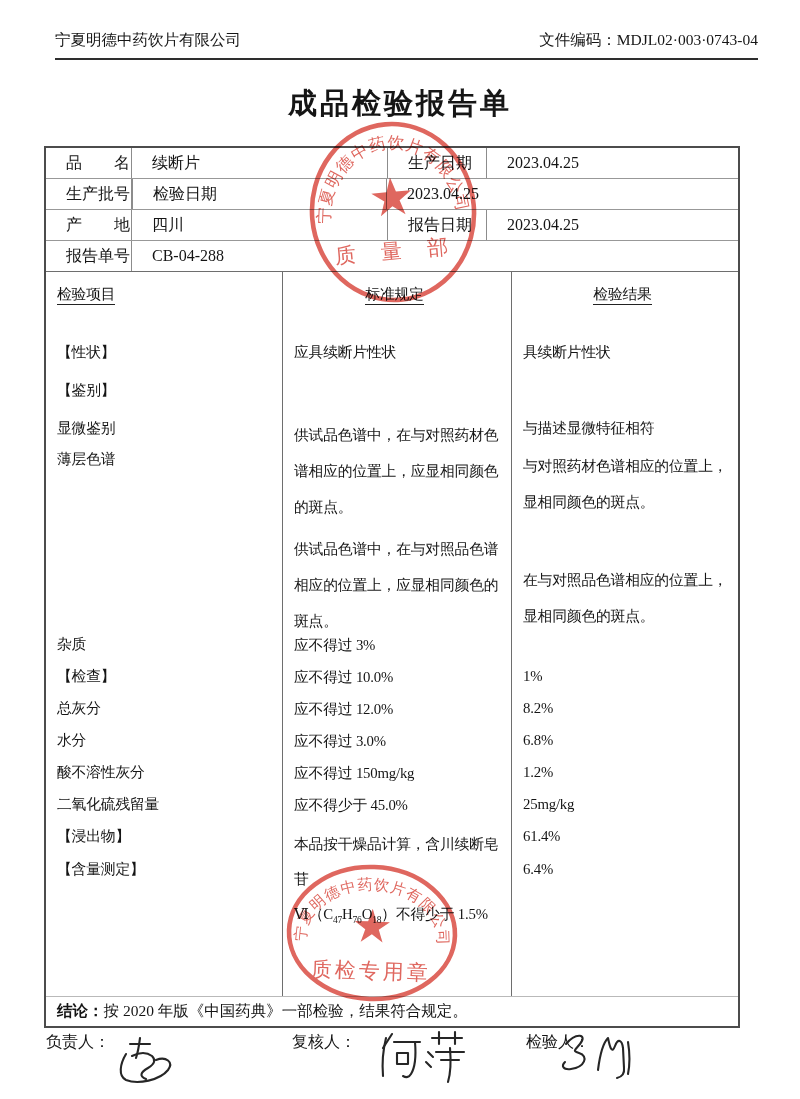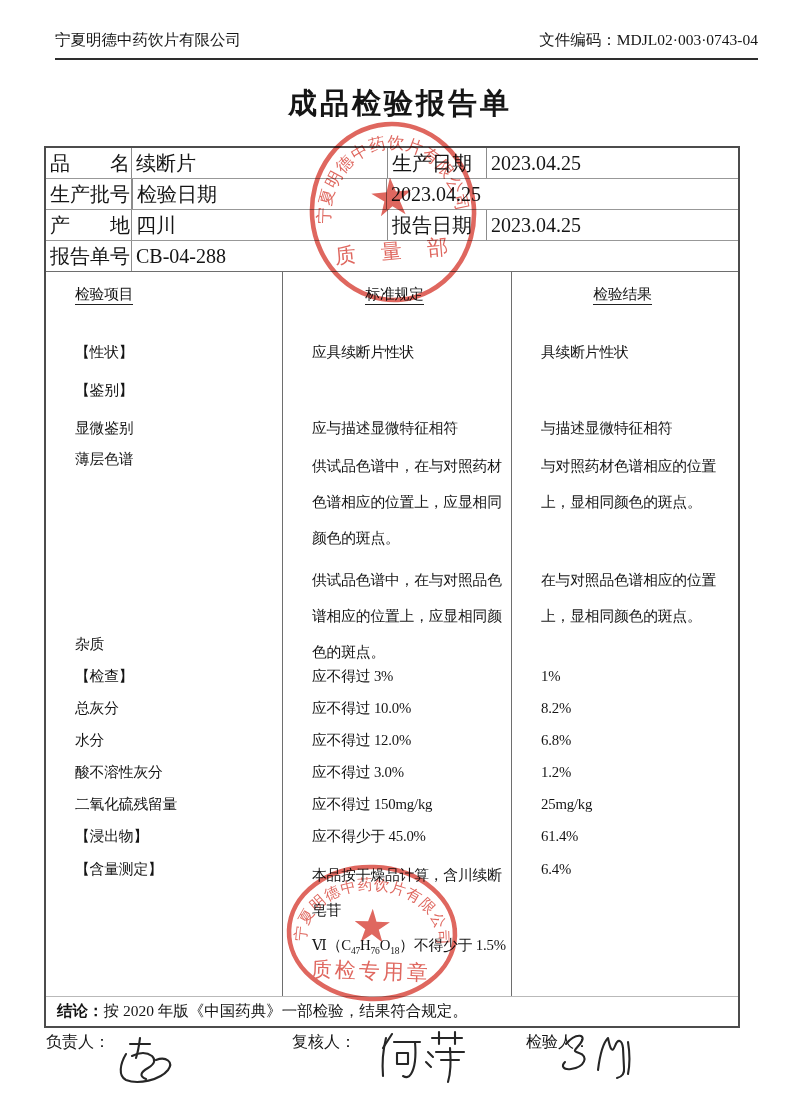--- a/index.html
+++ b/index.html
@@ -9,31 +9,31 @@
        justify-content:space-between;align-items:flex-end;
        border-bottom:2px solid #2e2e2e;padding-bottom:7px;font-size:15.5px;}
   .title{position:absolute;top:84px;left:0;width:100%;text-align:center;
          font-size:29px;font-weight:bold;letter-spacing:3px;}
   .tbl{position:absolute;left:44px;top:146px;width:696px;
        border:2px solid #4c4c4c;box-sizing:border-box;background:transparent;}
   
   .irow{display:grid;grid-template-columns:86px 255px 100px 1fr;
         border-bottom:1px solid #989898;}
   .irow.last{grid-template-columns:86px 1fr;border-bottom:none;}
-  .icell{height:30px;line-height:30px;font-size:20px;padding-left:4px;
+  .icell{height:30px;line-height:30px;font-size:16px;padding-left:20px;
          white-space:nowrap;overflow:visible;}
   .icell.lab{border-right:1px solid #8c8c8c;}
   .icell.dlab{border-left:1px solid #8c8c8c;border-right:1px solid #8c8c8c;}
   
   .res{display:flex;border-top:1px solid #6e6e6e;border-bottom:1px solid #b9b9b9;
        height:724px;box-sizing:content-box;}
   .c1{width:236px;}
   .c2{width:228px;border-left:1px solid #6e6e6e;}
   .c3{flex:1;border-left:1px solid #6e6e6e;}
-  .b{padding-left:29px;padding-right:5px;font-size:14.8px;letter-spacing:-0.2px;
+  .b{padding-left:11px;padding-right:5px;font-size:14.8px;letter-spacing:-0.2px;
      line-height:22px;box-sizing:border-box;}
   .hd{height:42px;padding-top:11px;}
   .hd span{border-bottom:1px solid #222;padding-bottom:2px;}
   .hd.ctr{text-align:center;padding-left:0;}
   .sp27{height:27px;} .h38{height:38px;} .h31{height:31px;} .h32{height:32px;}
   .h33{height:33px;}
   .tlc{height:217px;}
   .tlc p{margin:0;line-height:36px;}
   .tlc .p2{margin-top:6px;}
   .tlc3 .p2{margin-top:42px;}
@@ -100,21 +100,20 @@
       <div class="b h32">二氧化硫残留量</div>
       <div class="b h33">【浸出物】</div>
       <div class="b">【含量测定】</div>
     </div>
 
     <div class="c2">
       <div class="b hd ctr"><span>标准规定</span></div>
       <div class="sp27"></div>
       <div class="b h38">应具续断片性状</div>
       <div class="b h38"></div>
-      <div class="b h31">应与描述显微特征相符</div>
       <div class="b tlc">
         <p>供试品色谱中，在与对照药材色谱相应的位置上，应显相同颜色的斑点。</p>
         <p class="p2">供试品色谱中，在与对照品色谱相应的位置上，应显相同颜色的斑点。</p>
       </div>
       <div class="b h32">应不得过 3%</div>
       <div class="b h32">应不得过 10.0%</div>
       <div class="b h32">应不得过 12.0%</div>
       <div class="b h32">应不得过 3.0%</div>
       <div class="b h32">应不得过 150mg/kg</div>
       <div class="b h33">应不得少于 45.0%</div>

